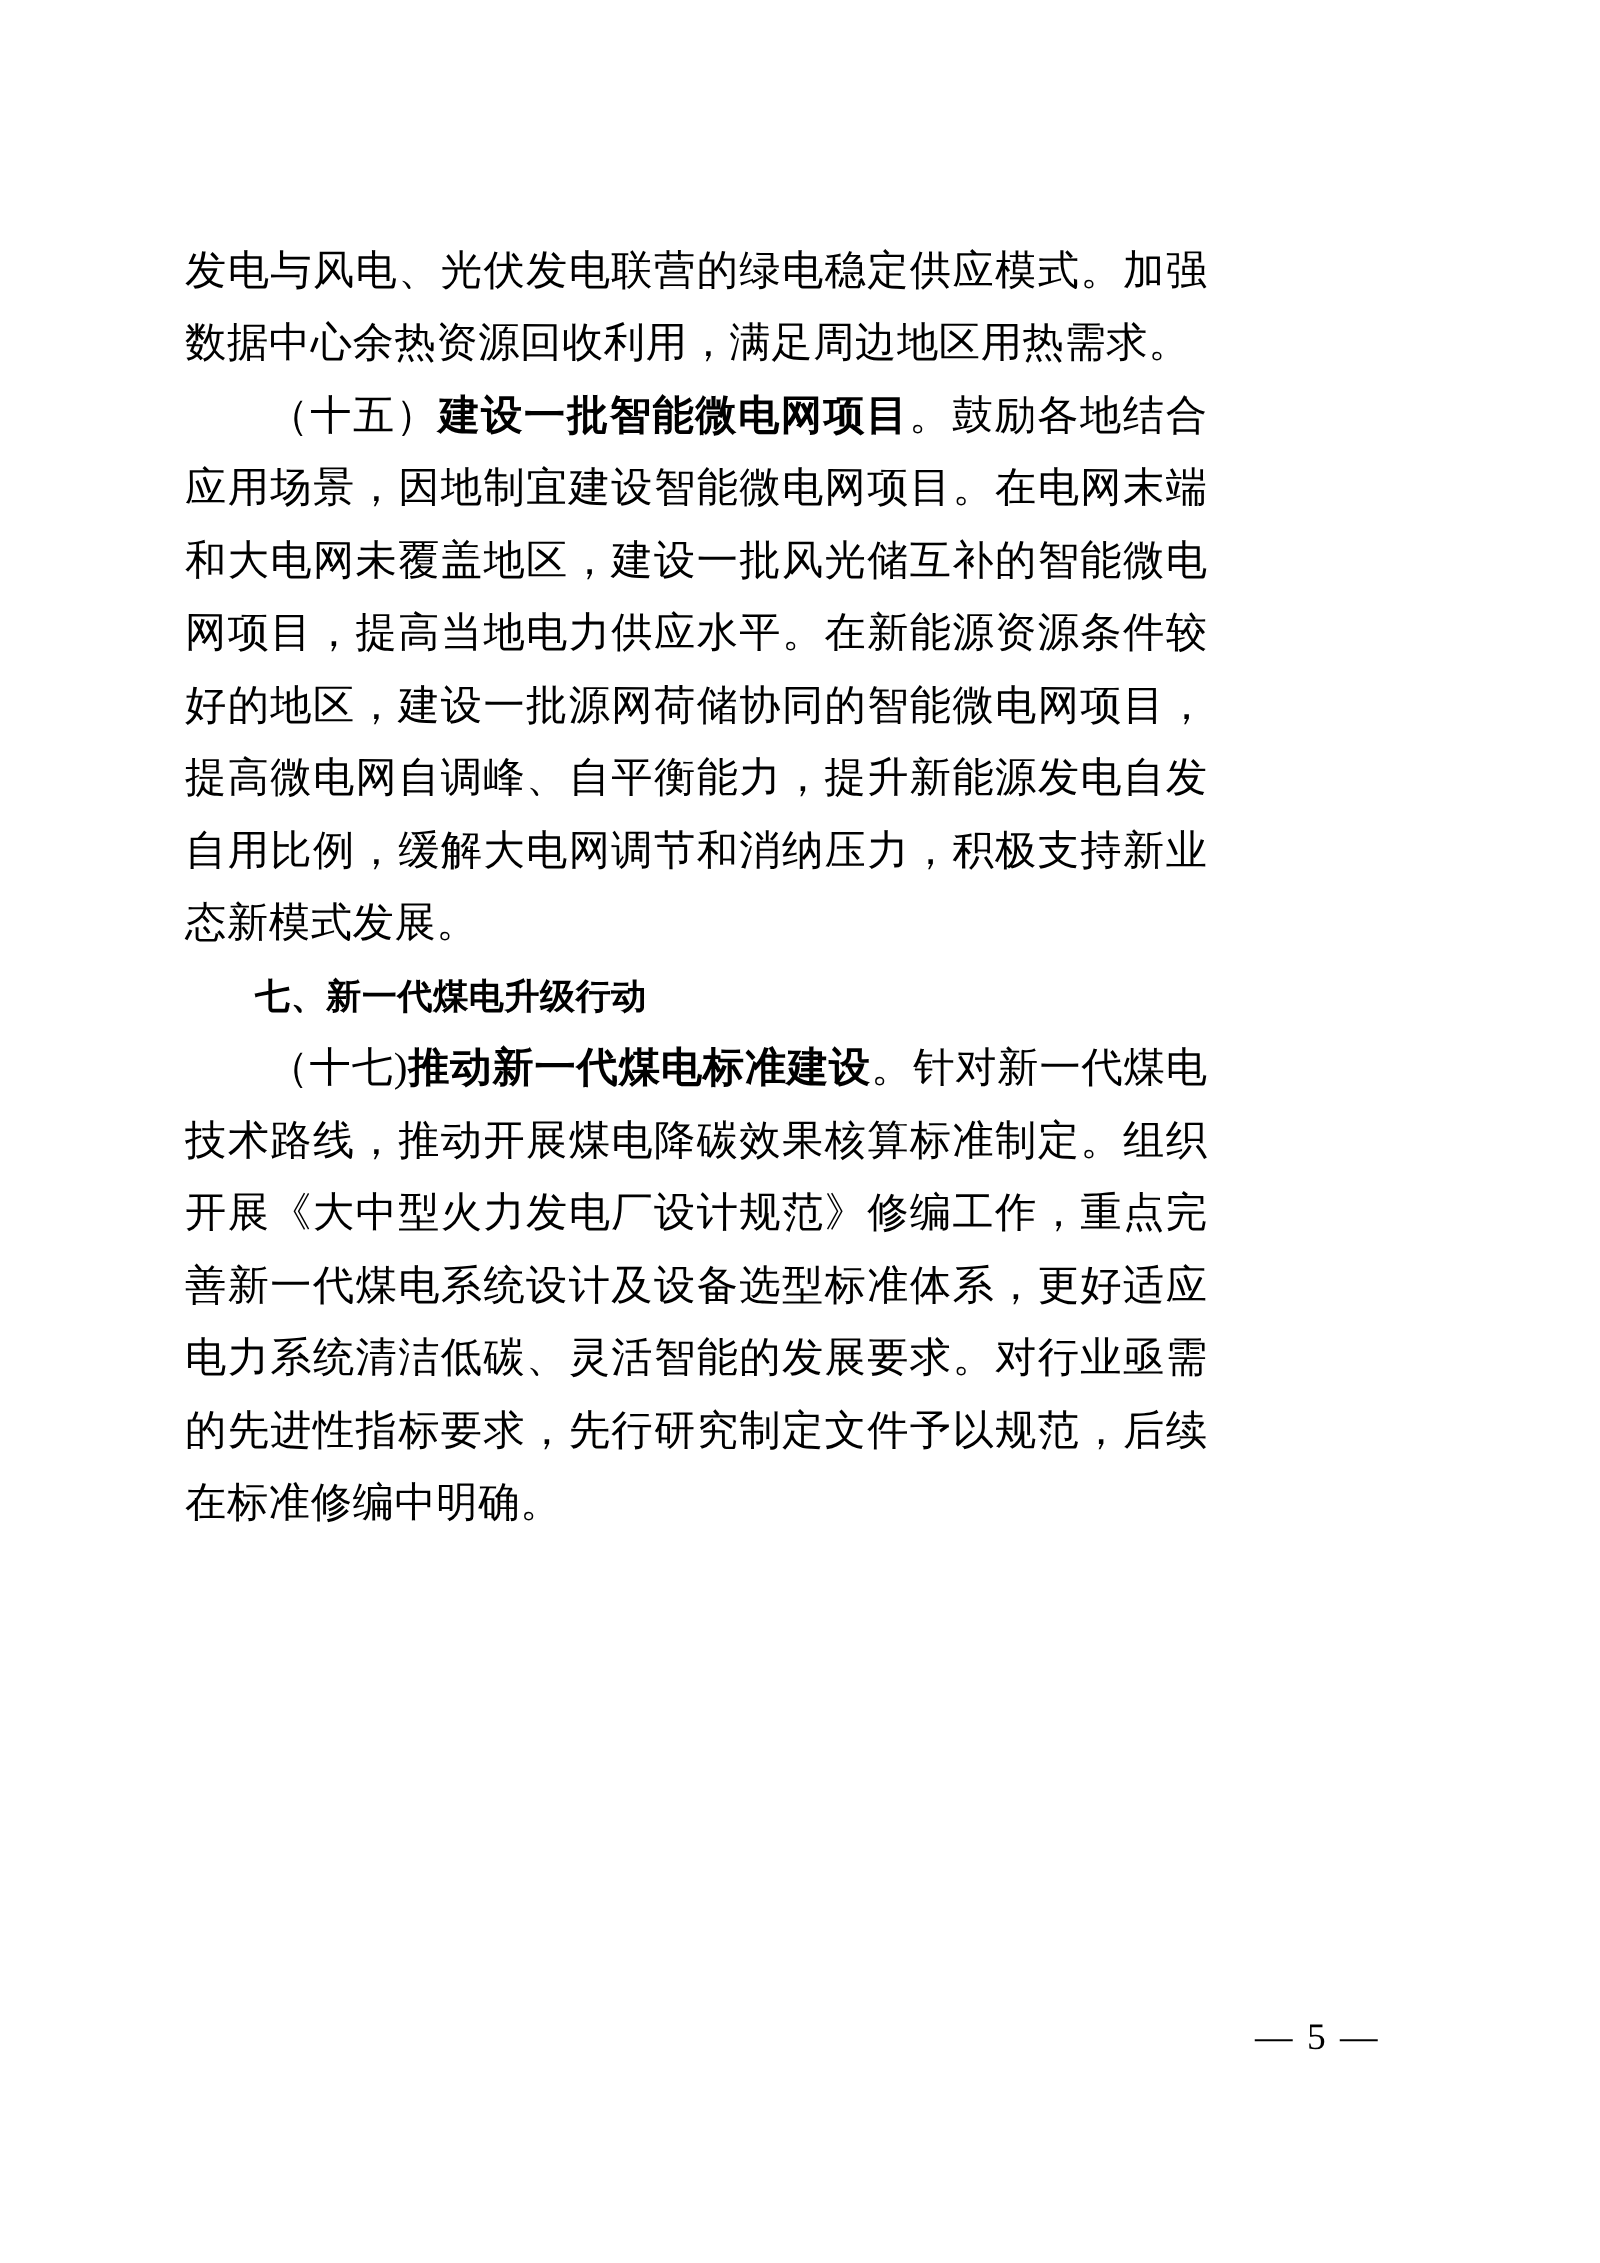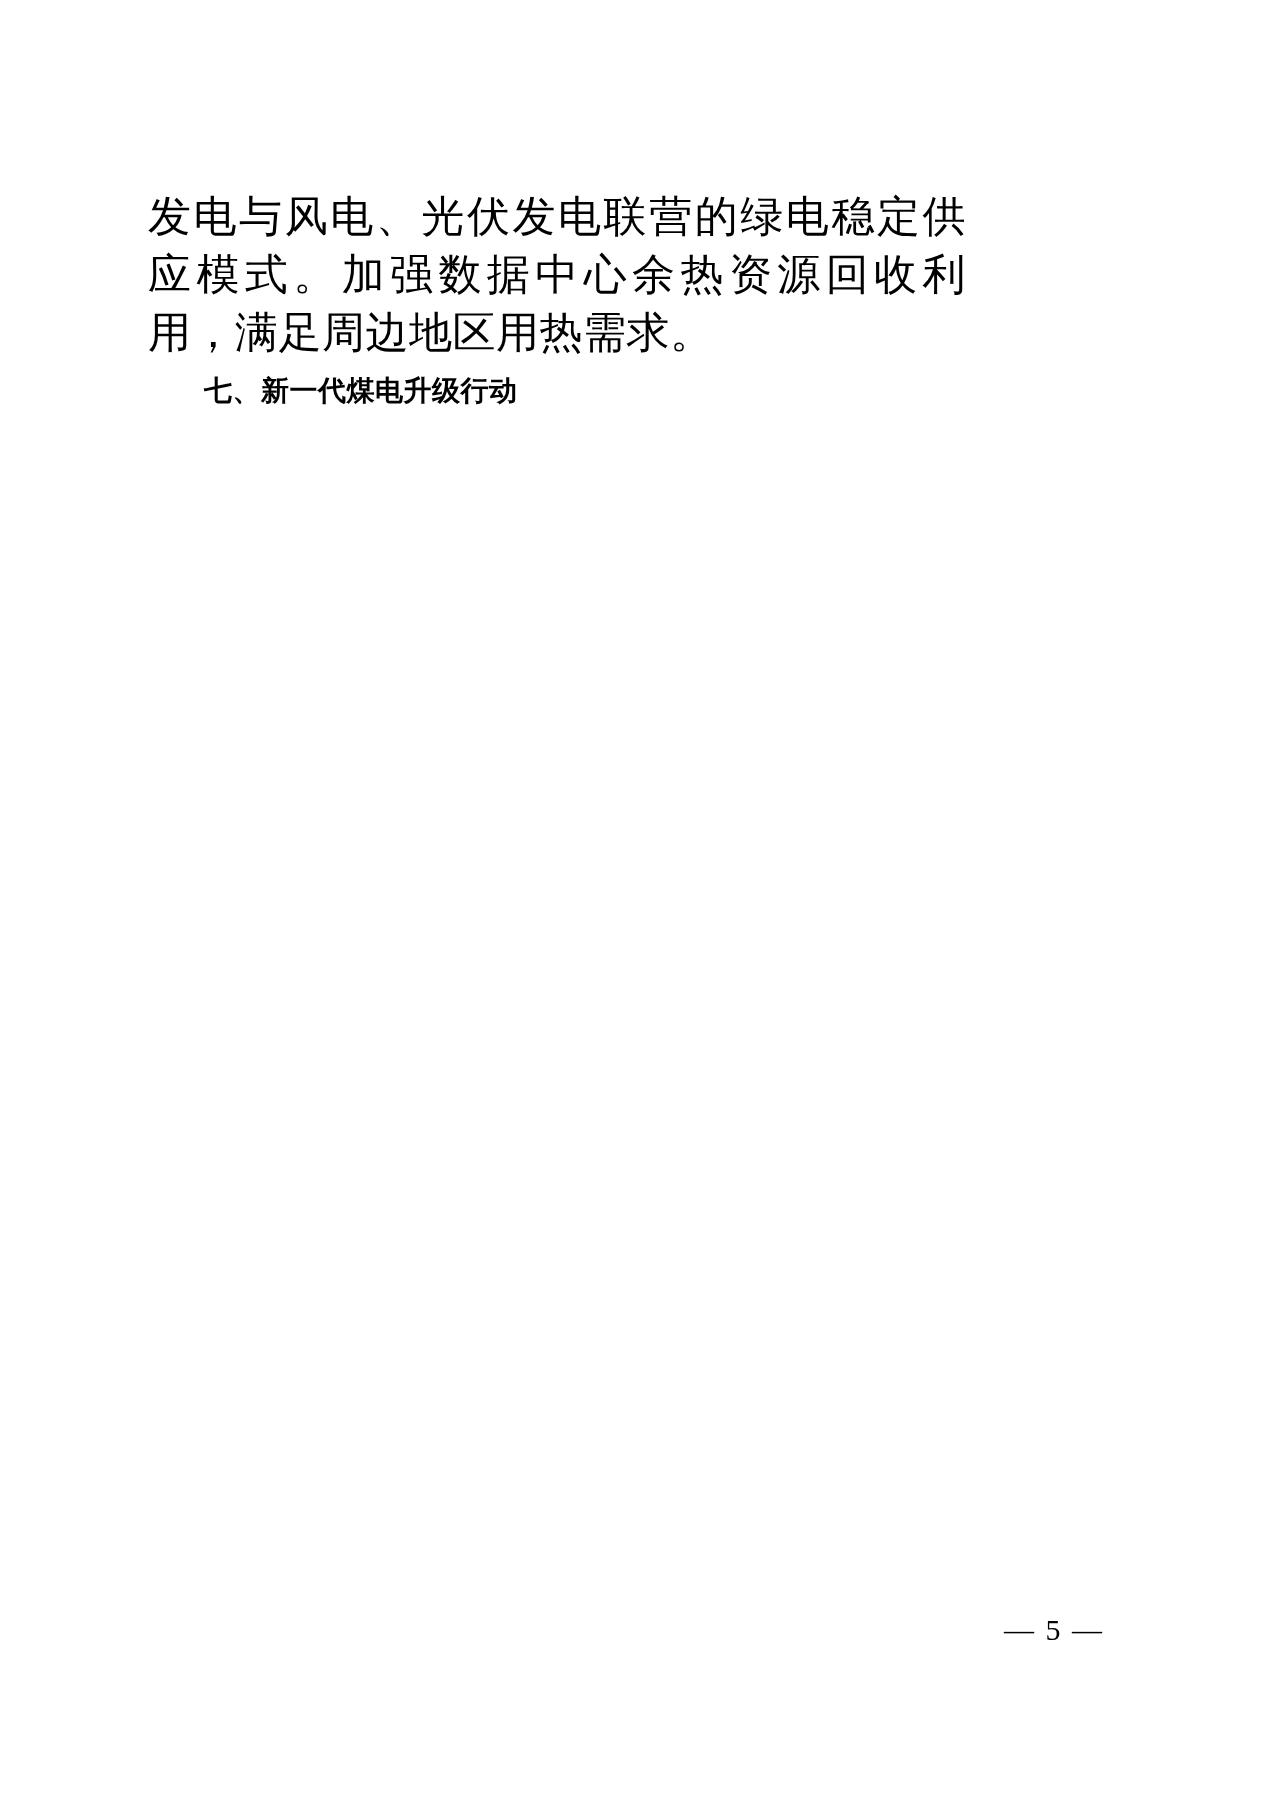--- a/index.html
+++ b/index.html
@@ -16,21 +16,21 @@
     overflow: hidden;
   }
   .content {
     position: absolute;
     left: 148px;
     top: 188px;
     width: 818px;
   }
   .body-text {
     margin: 0;
-    font-size: 43px;
+    font-size: 33px;
     line-height: 58px;
     text-align: justify;
     text-justify: inter-ideograph;
     text-indent: 2em;
     letter-spacing: 0.5px;
     word-break: break-all;
   }
   .body-text.no-indent {
     text-indent: 0;
   }
@@ -57,21 +57,23 @@
   }
 </style>
 </head>
 <body>
 
 <div class="page">
   <div class="content">
 
     <p class="body-text no-indent">发电与风电、光伏发电联营的绿电稳定供应模式。加强数据中心余热资源回收利用，满足周边地区用热需求。</p>
 
+    <p class="body-text"><span>（十五）</span><span class="bold-run">建设一批智能微电网项目</span><span>。鼓励各地结合应用场景，因地制宜建设智能微电网项目。在电网末端和大电网未覆盖地区，建设一批风光储互补的智能微电网项目，提高当地电力供应水平。在新能源资源条件较好的地区，建设一批源网荷储协同的智能微电网项目，提高微电网自调峰、自平衡能力，提升新能源发电自发自用比例，缓解大电网调节和消纳压力，积极支持新业态新模式发展。</span></p>
 
     <h2 class="section-heading">七、新一代煤电升级行动</h2>
 
 
+    <p class="body-text"><span>（十七)</span><span class="bold-run">推动新一代煤电标准建设</span><span>。针对新一代煤电技术路线，推动开展煤电降碳效果核算标准制定。组织开展《大中型火力发电厂设计规范》修编工作，重点完善新一代煤电系统设计及设备选型标准体系，更好适应电力系统清洁低碳、灵活智能的发展要求。对行业亟需的先进性指标要求，先行研究制定文件予以规范，后续在标准修编中明确。</span></p>
 
   </div>
 
   <div class="page-number">— 5 —</div>
 </div>
 
 </body></html>

